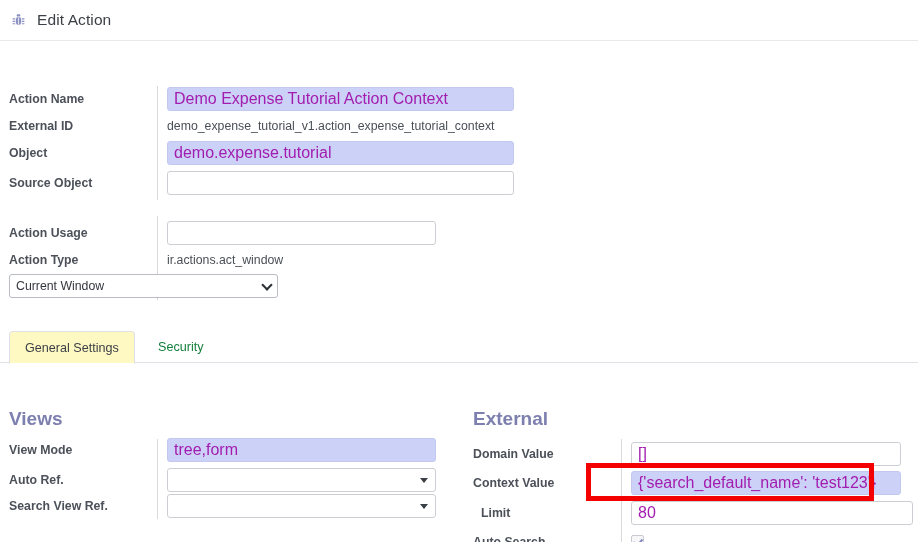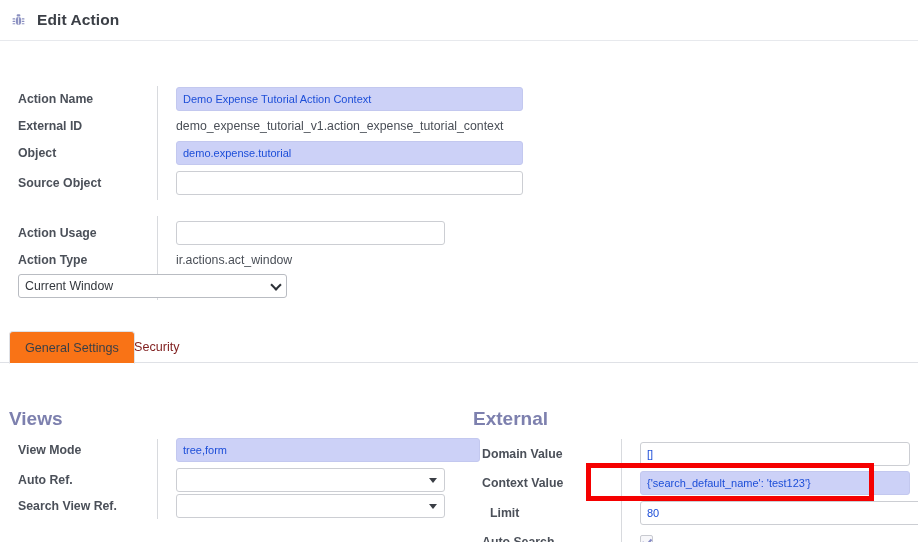--- a/index.html
+++ b/index.html
@@ -26,32 +26,31 @@
   .header-icon {
     margin-left: 9px;
     width: 18px; height: 18px;
     display: flex; align-items: center; justify-content: center;
     font-size: 14px; line-height: 1;
     color: #8a8fc0;
   }
   .header-title {
     margin-left: 10px;
     font-size: 15.5px;
-    font-weight: bold;
+    font-weight: normal;
     color: #3b3f46;
     letter-spacing: 0.1px;
   }
 
   
   .field-row {
     position: absolute;
     display: flex;
     align-items: center;
     height: 27px;
-    margin-left: 9px;
   }
   .field-label {
     font-size: 12.3px;
     font-weight: bold;
     color: #4b5059;
     white-space: nowrap;
   }
   .field-static {
     font-size: 12.3px;
     color: #4a4f57;
@@ -63,22 +62,22 @@
     background: #d8dade;
   }
 
   
   .inp {
     height: 24px;
     border: 1px solid #ccced3;
     border-radius: 3px;
     background: #ffffff;
     font-family: "Liberation Sans", sans-serif;
-    font-size: 11px;
-    color: #1d4ed8;
+    font-size: 16px;
+    color: #a21caf;
     padding: 0 6px;
     outline: none;
   }
   .inp.hl {
     background: #ccd1f7;
     border-color: #c3c8ef;
   }
   .inp::placeholder { color: #a9adb5; }
 
   
@@ -138,29 +137,29 @@
     top: 0; height: 32px;
     display: flex; align-items: center;
     padding: 0 15px;
     font-size: 12.6px;
     cursor: pointer;
     white-space: nowrap;
   }
   .tab.active {
     left: 9px;
     color: #3b3f46;
-    background: #f97316;
+    background: #fef9c3;
     border: 1px solid #dfe1e6;
     border-bottom: 1px solid #ffffff;
     border-radius: 4px 4px 0 0;
     height: 33px;
   }
   .tab.inactive {
-    left: 119px;
-    color: #7f1d1d;
+    left: 143px;
+    color: #15803d;
   }
 
   
   .section-title {
     position: absolute;
     font-size: 19px;
     font-weight: bold;
     color: #7d80ae;
   }
 
@@ -267,21 +266,21 @@
       <span>Security</span>
     </div>
   </div>
 
   <div class="section-title" style="left:9px; top:408px;">Views</div>
 
   <div class="sep" style="left:157px; top:439px; height:80px;"></div>
 
   <div class="field-row" style="left:9px; top:436px;">
     <div class="field-label" style="width:158px;">View Mode</div>
-    <input class="inp hl" style="width: 304px;" value="tree,form">
+    <input class="inp hl" style="width: 269px;" value="tree,form">
   </div>
 
   <div class="field-row" style="left:9px; top:466px;">
     <div class="field-label" style="width:158px;">Auto Ref.</div>
     <div class="sel-wrap">
       <input class="inp m2o" style="width: 269px;" value="">
       <span class="arrow-sm"></span>
     </div>
   </div>
 

